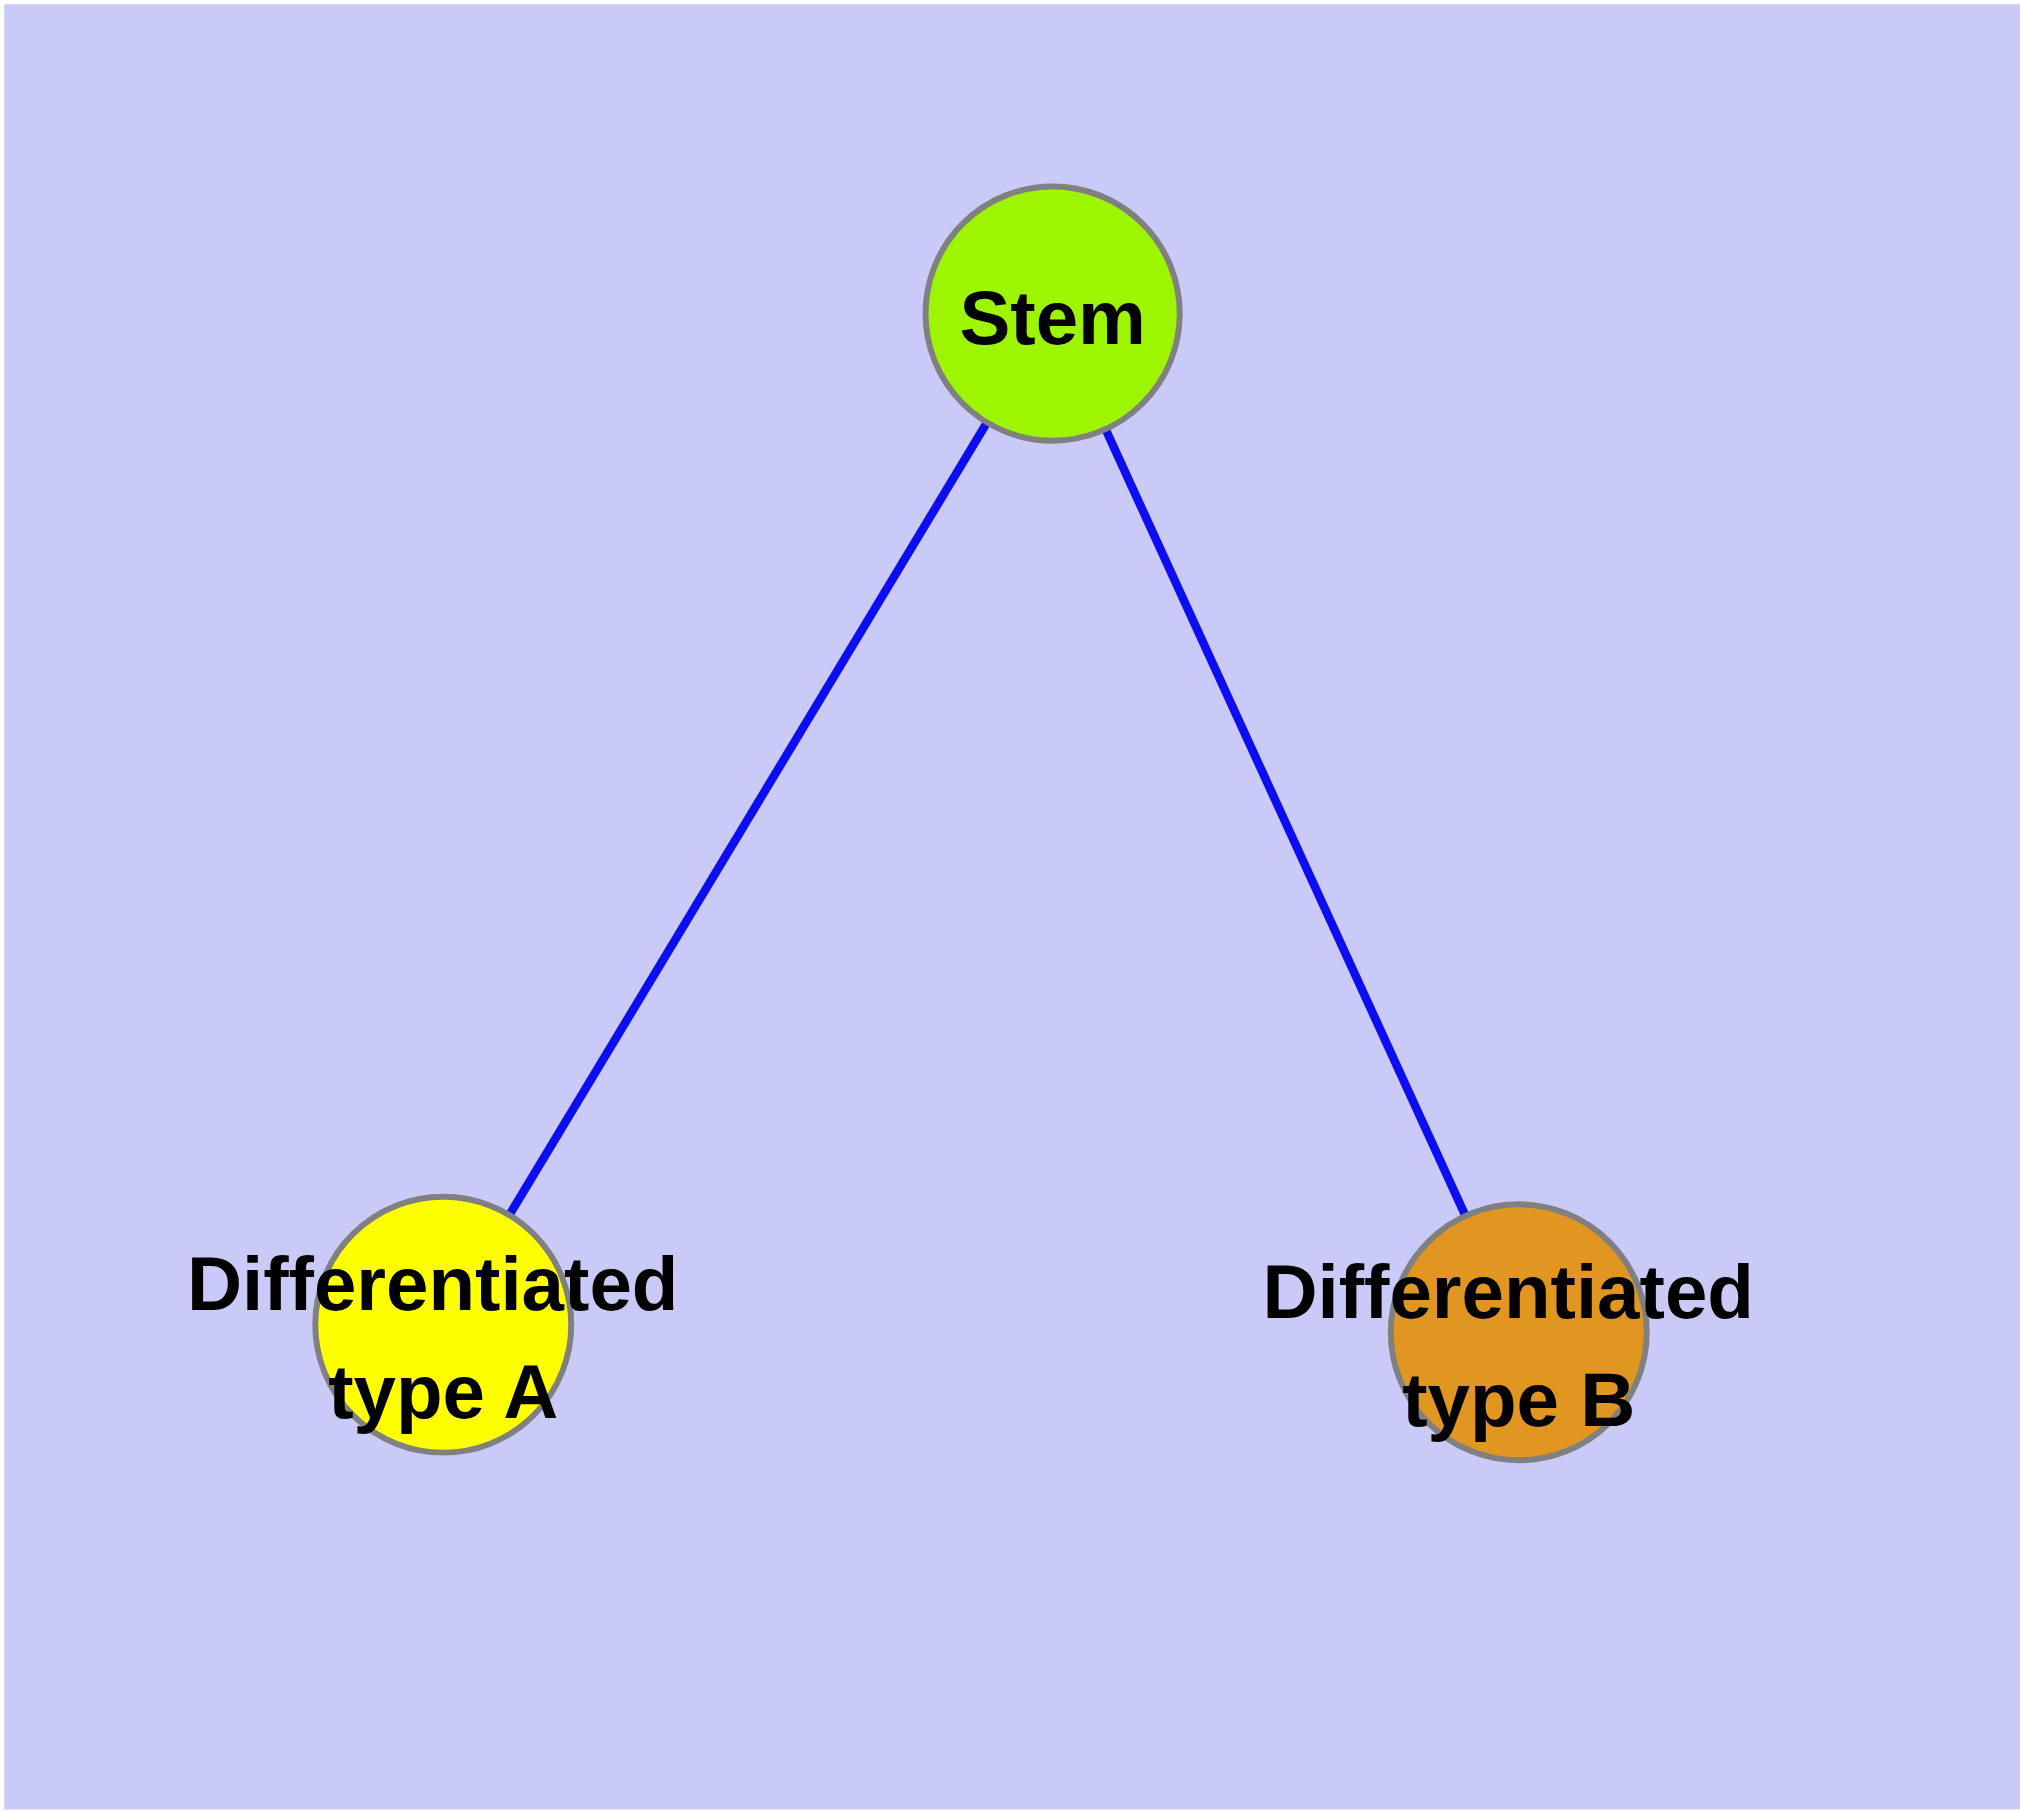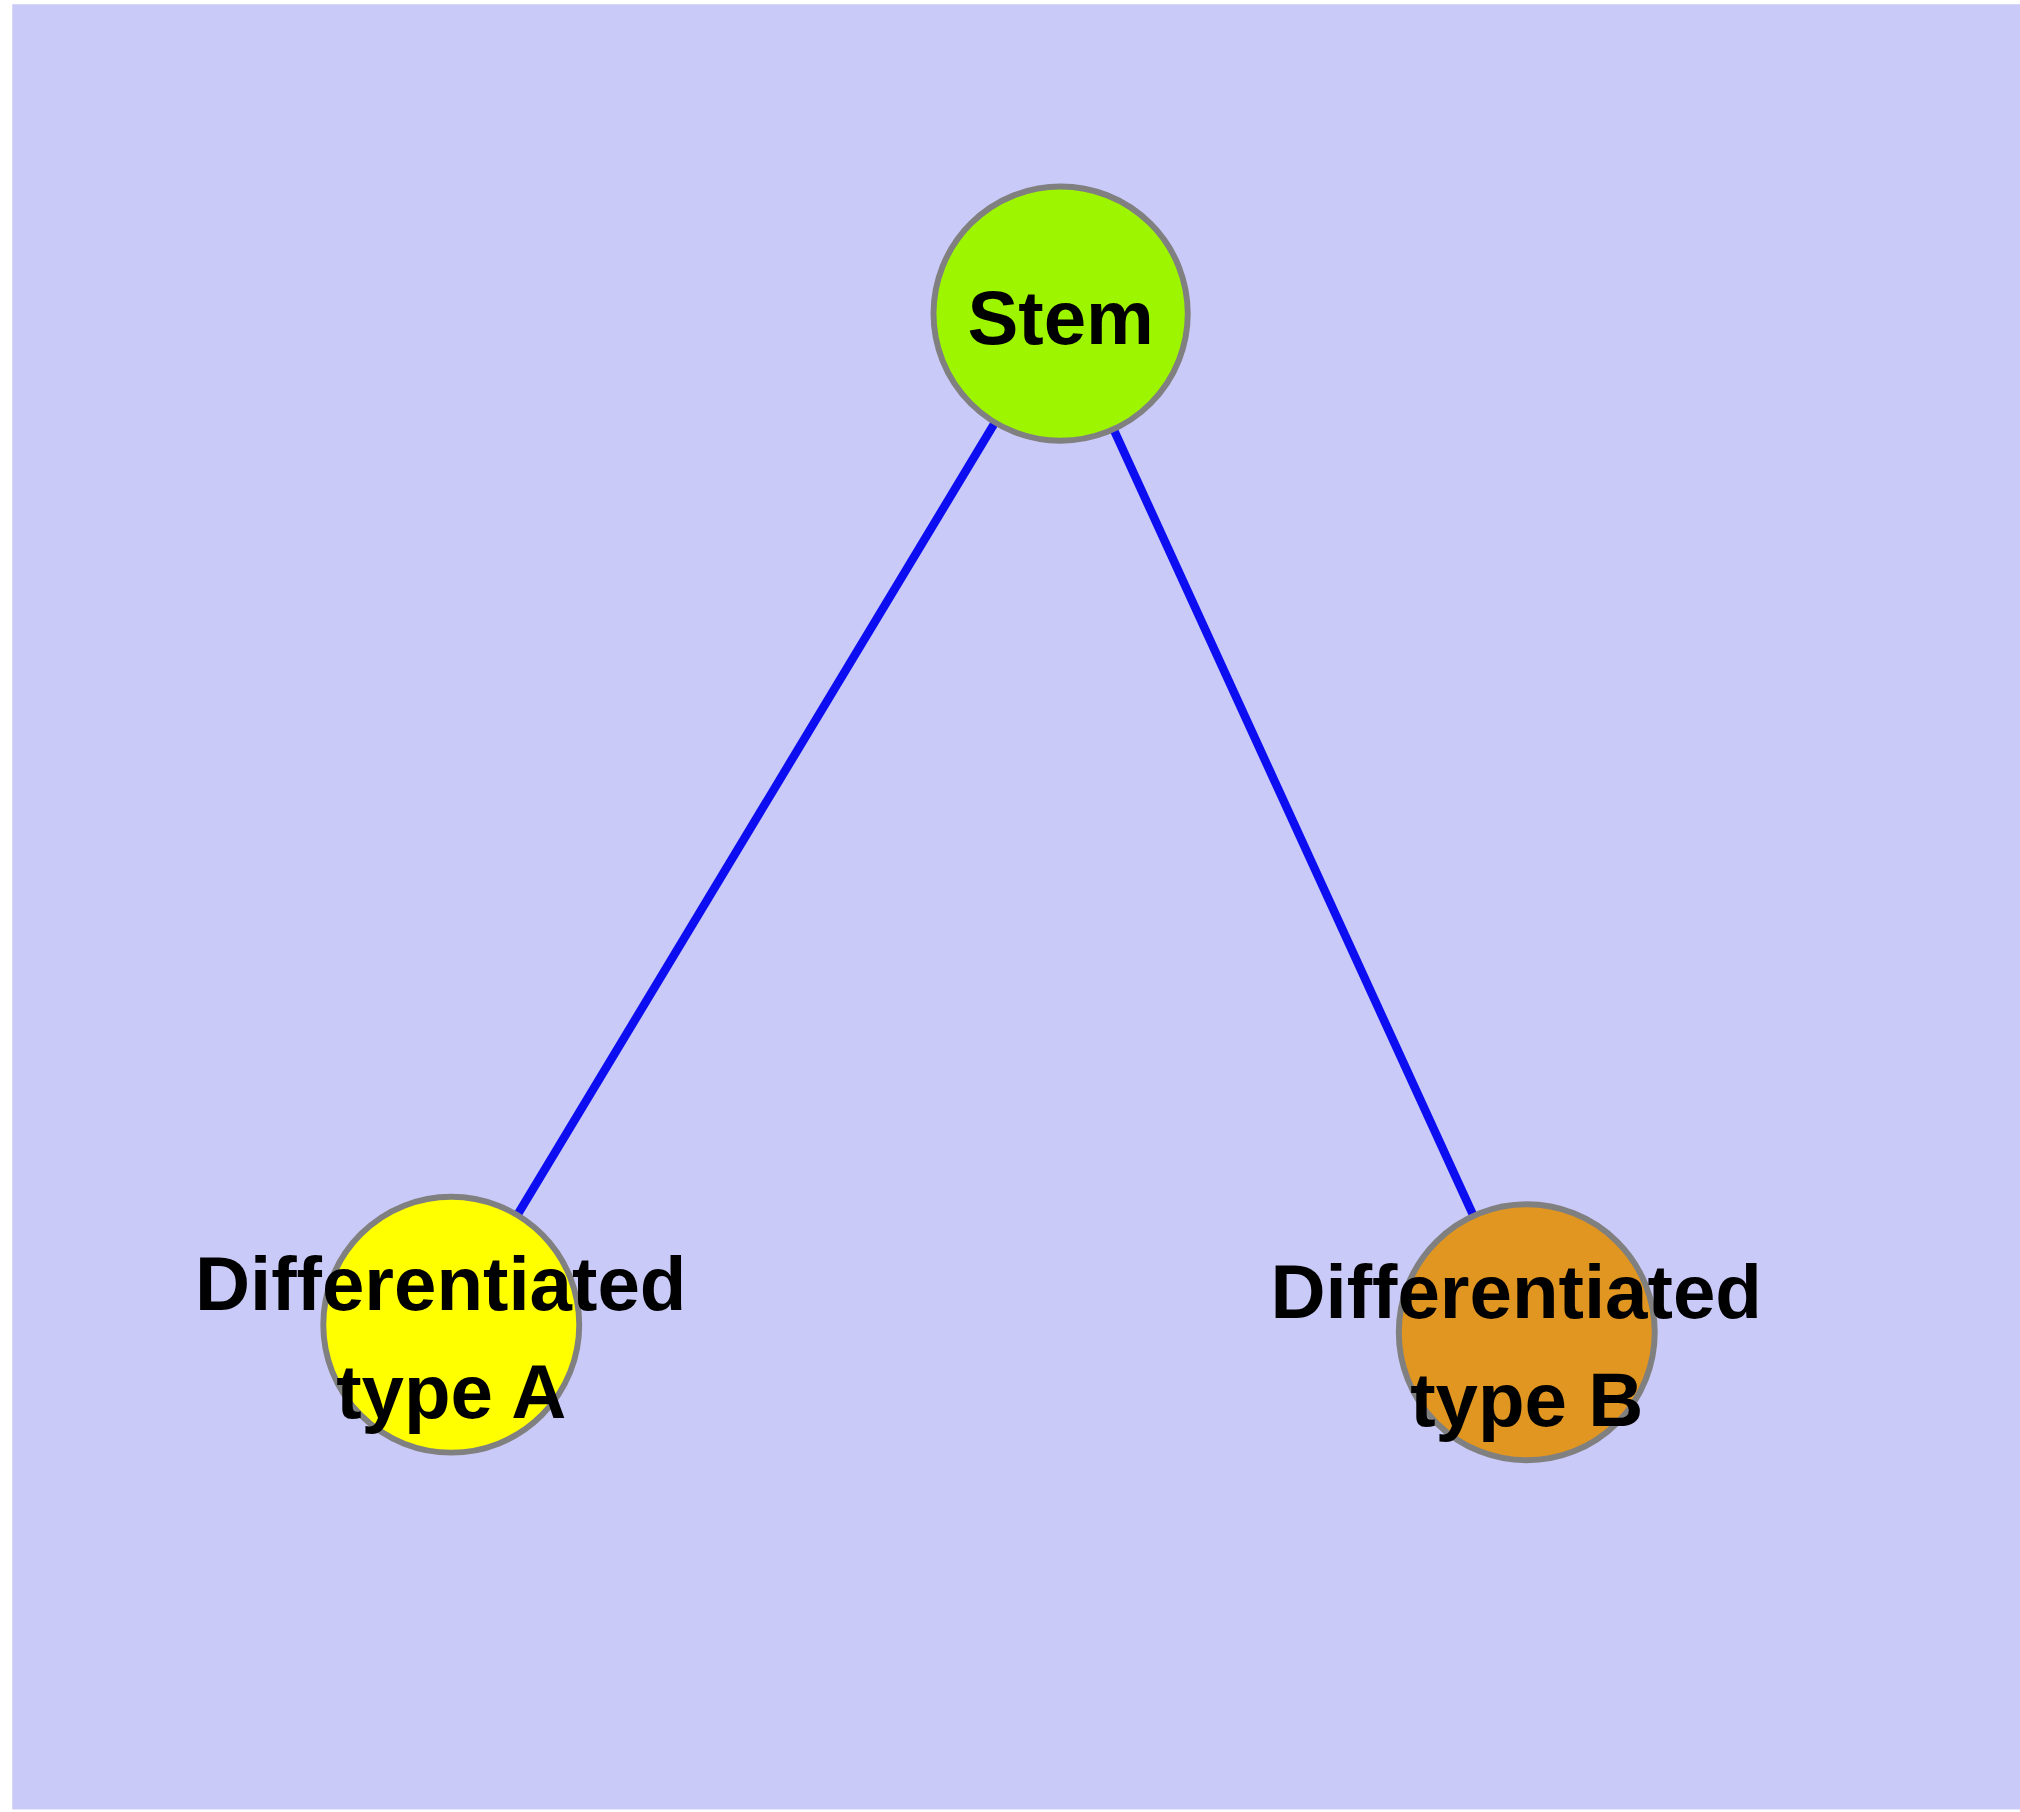--- a/index.html
+++ b/index.html
@@ -5,21 +5,21 @@
   html, body {
     margin: 0;
     padding: 0;
     width: 2021px;
     height: 1812px;
     background: #ffffff;
     overflow: hidden;
   }
   #stage {
     position: absolute;
-    left: 12px;
+    left: 4px;
     top: 0;
     width: 1642px;
     height: 1812px;
   }
   svg {
     display: block;
     width: 2021px;
     height: 1812px;
   }
   .node-circle {

